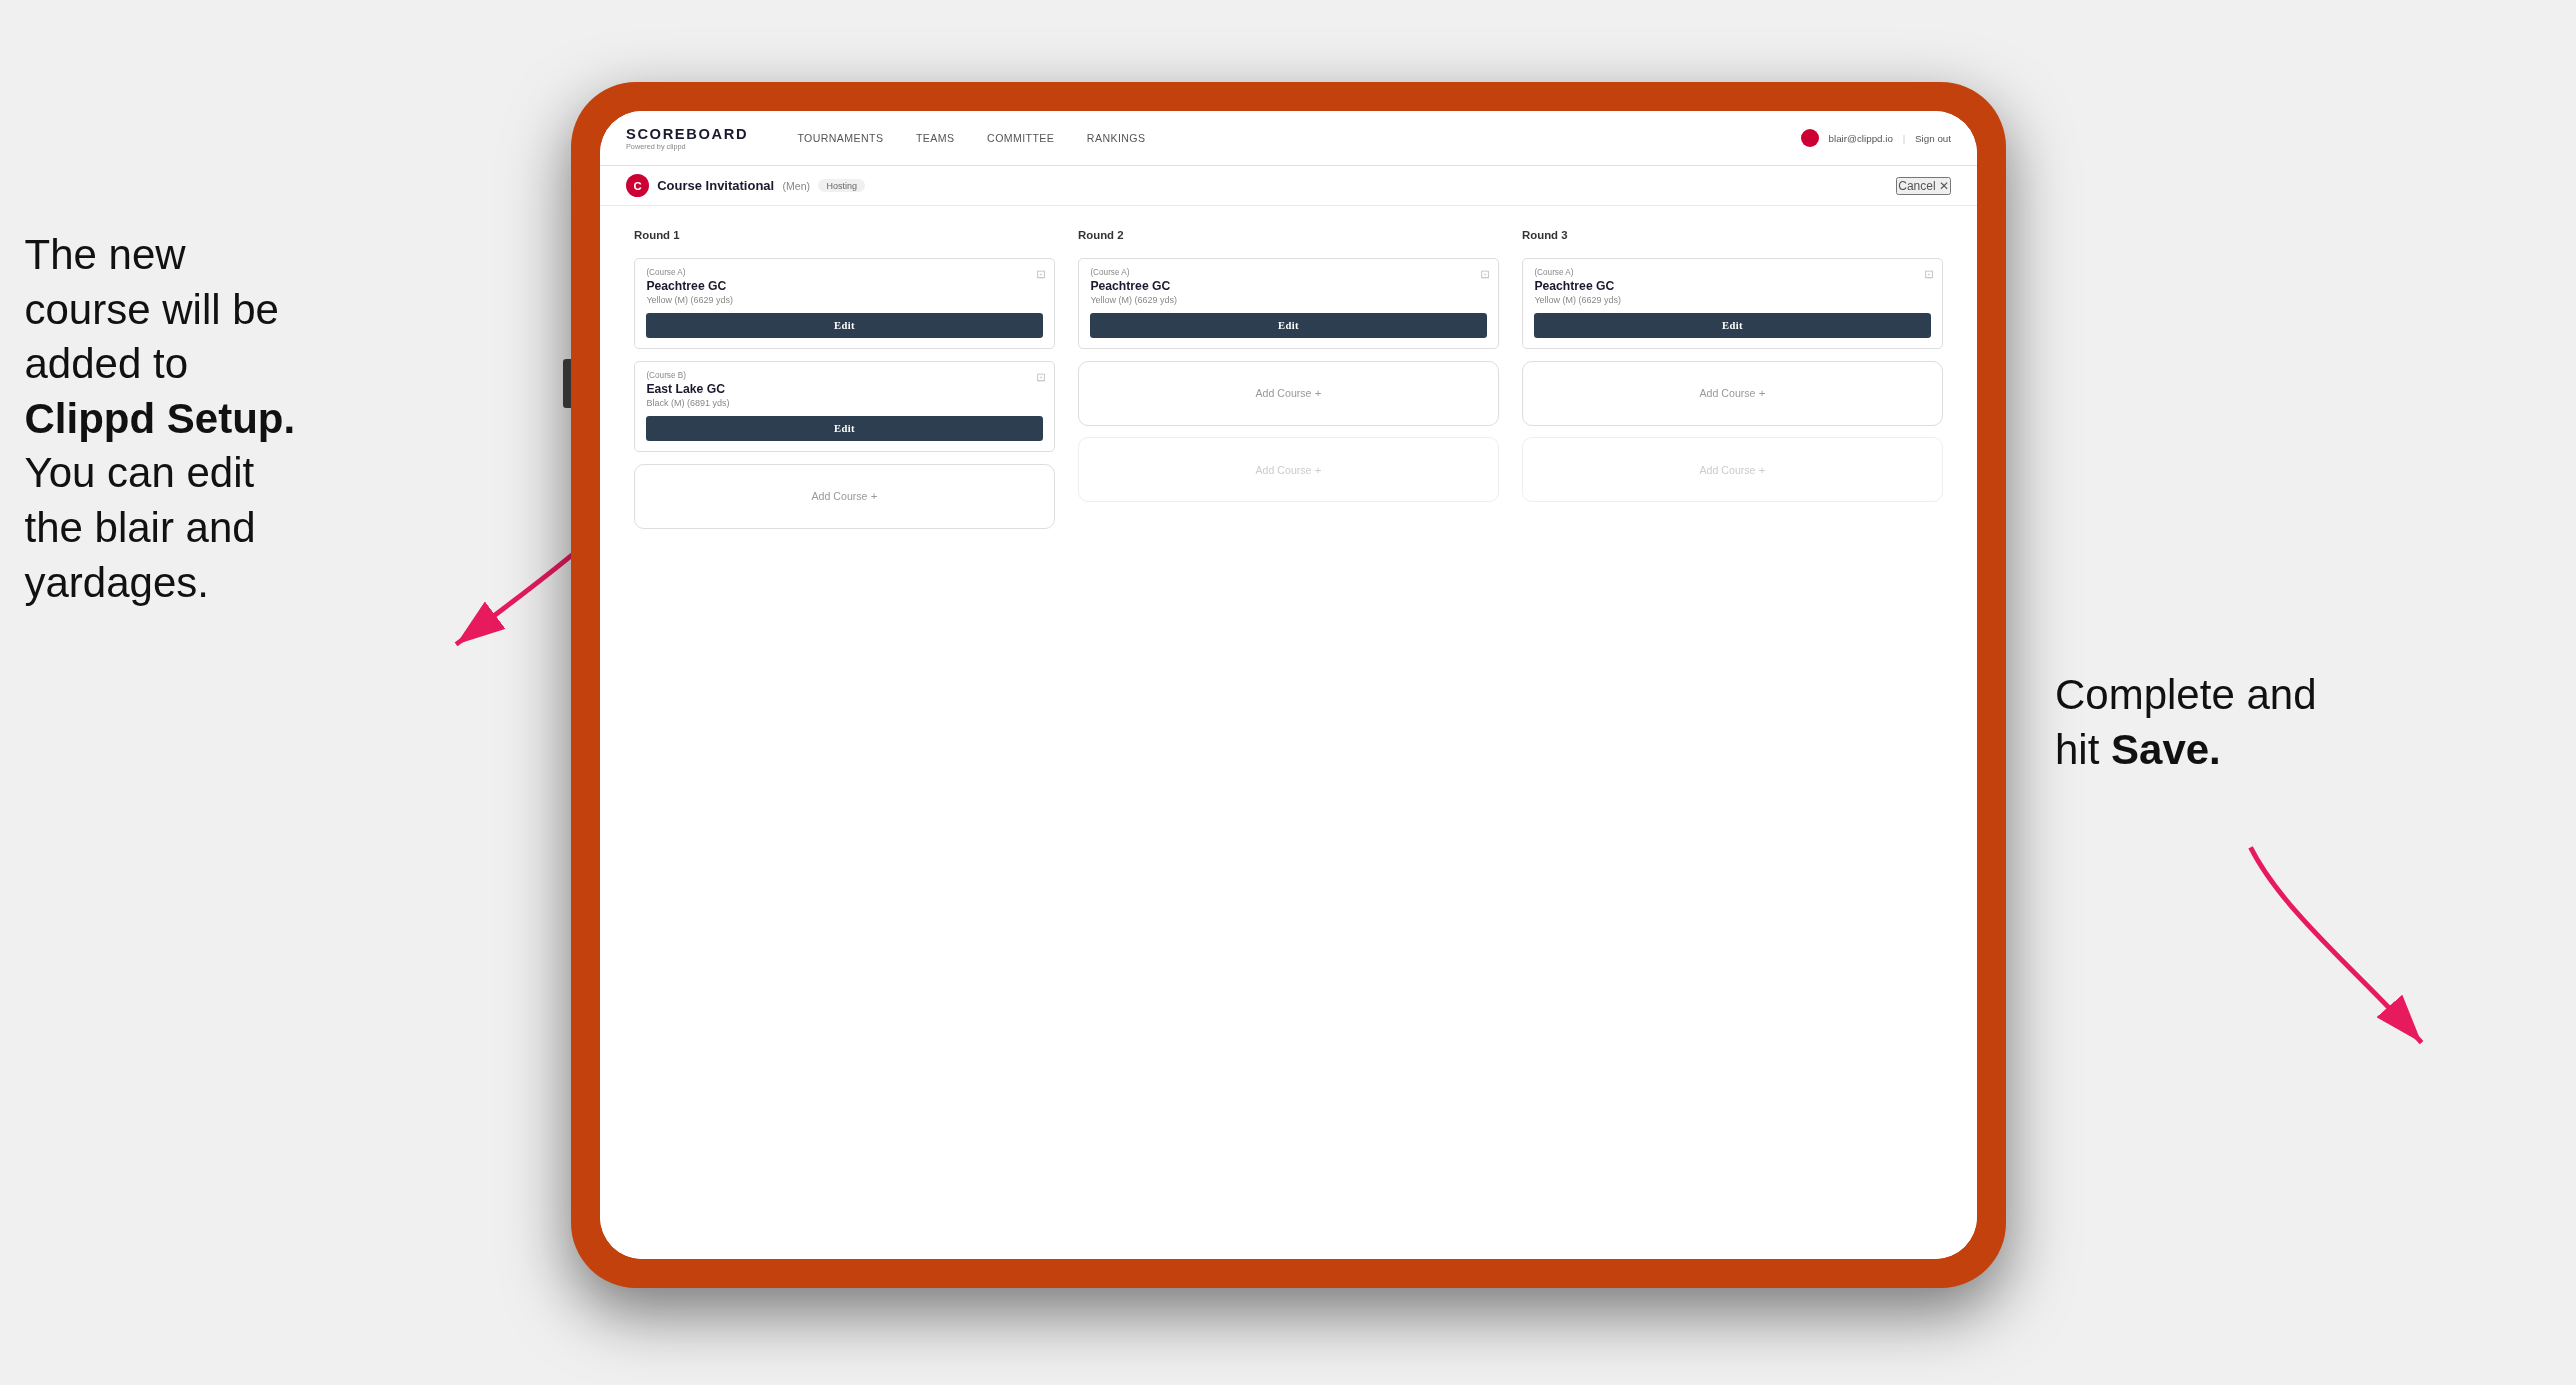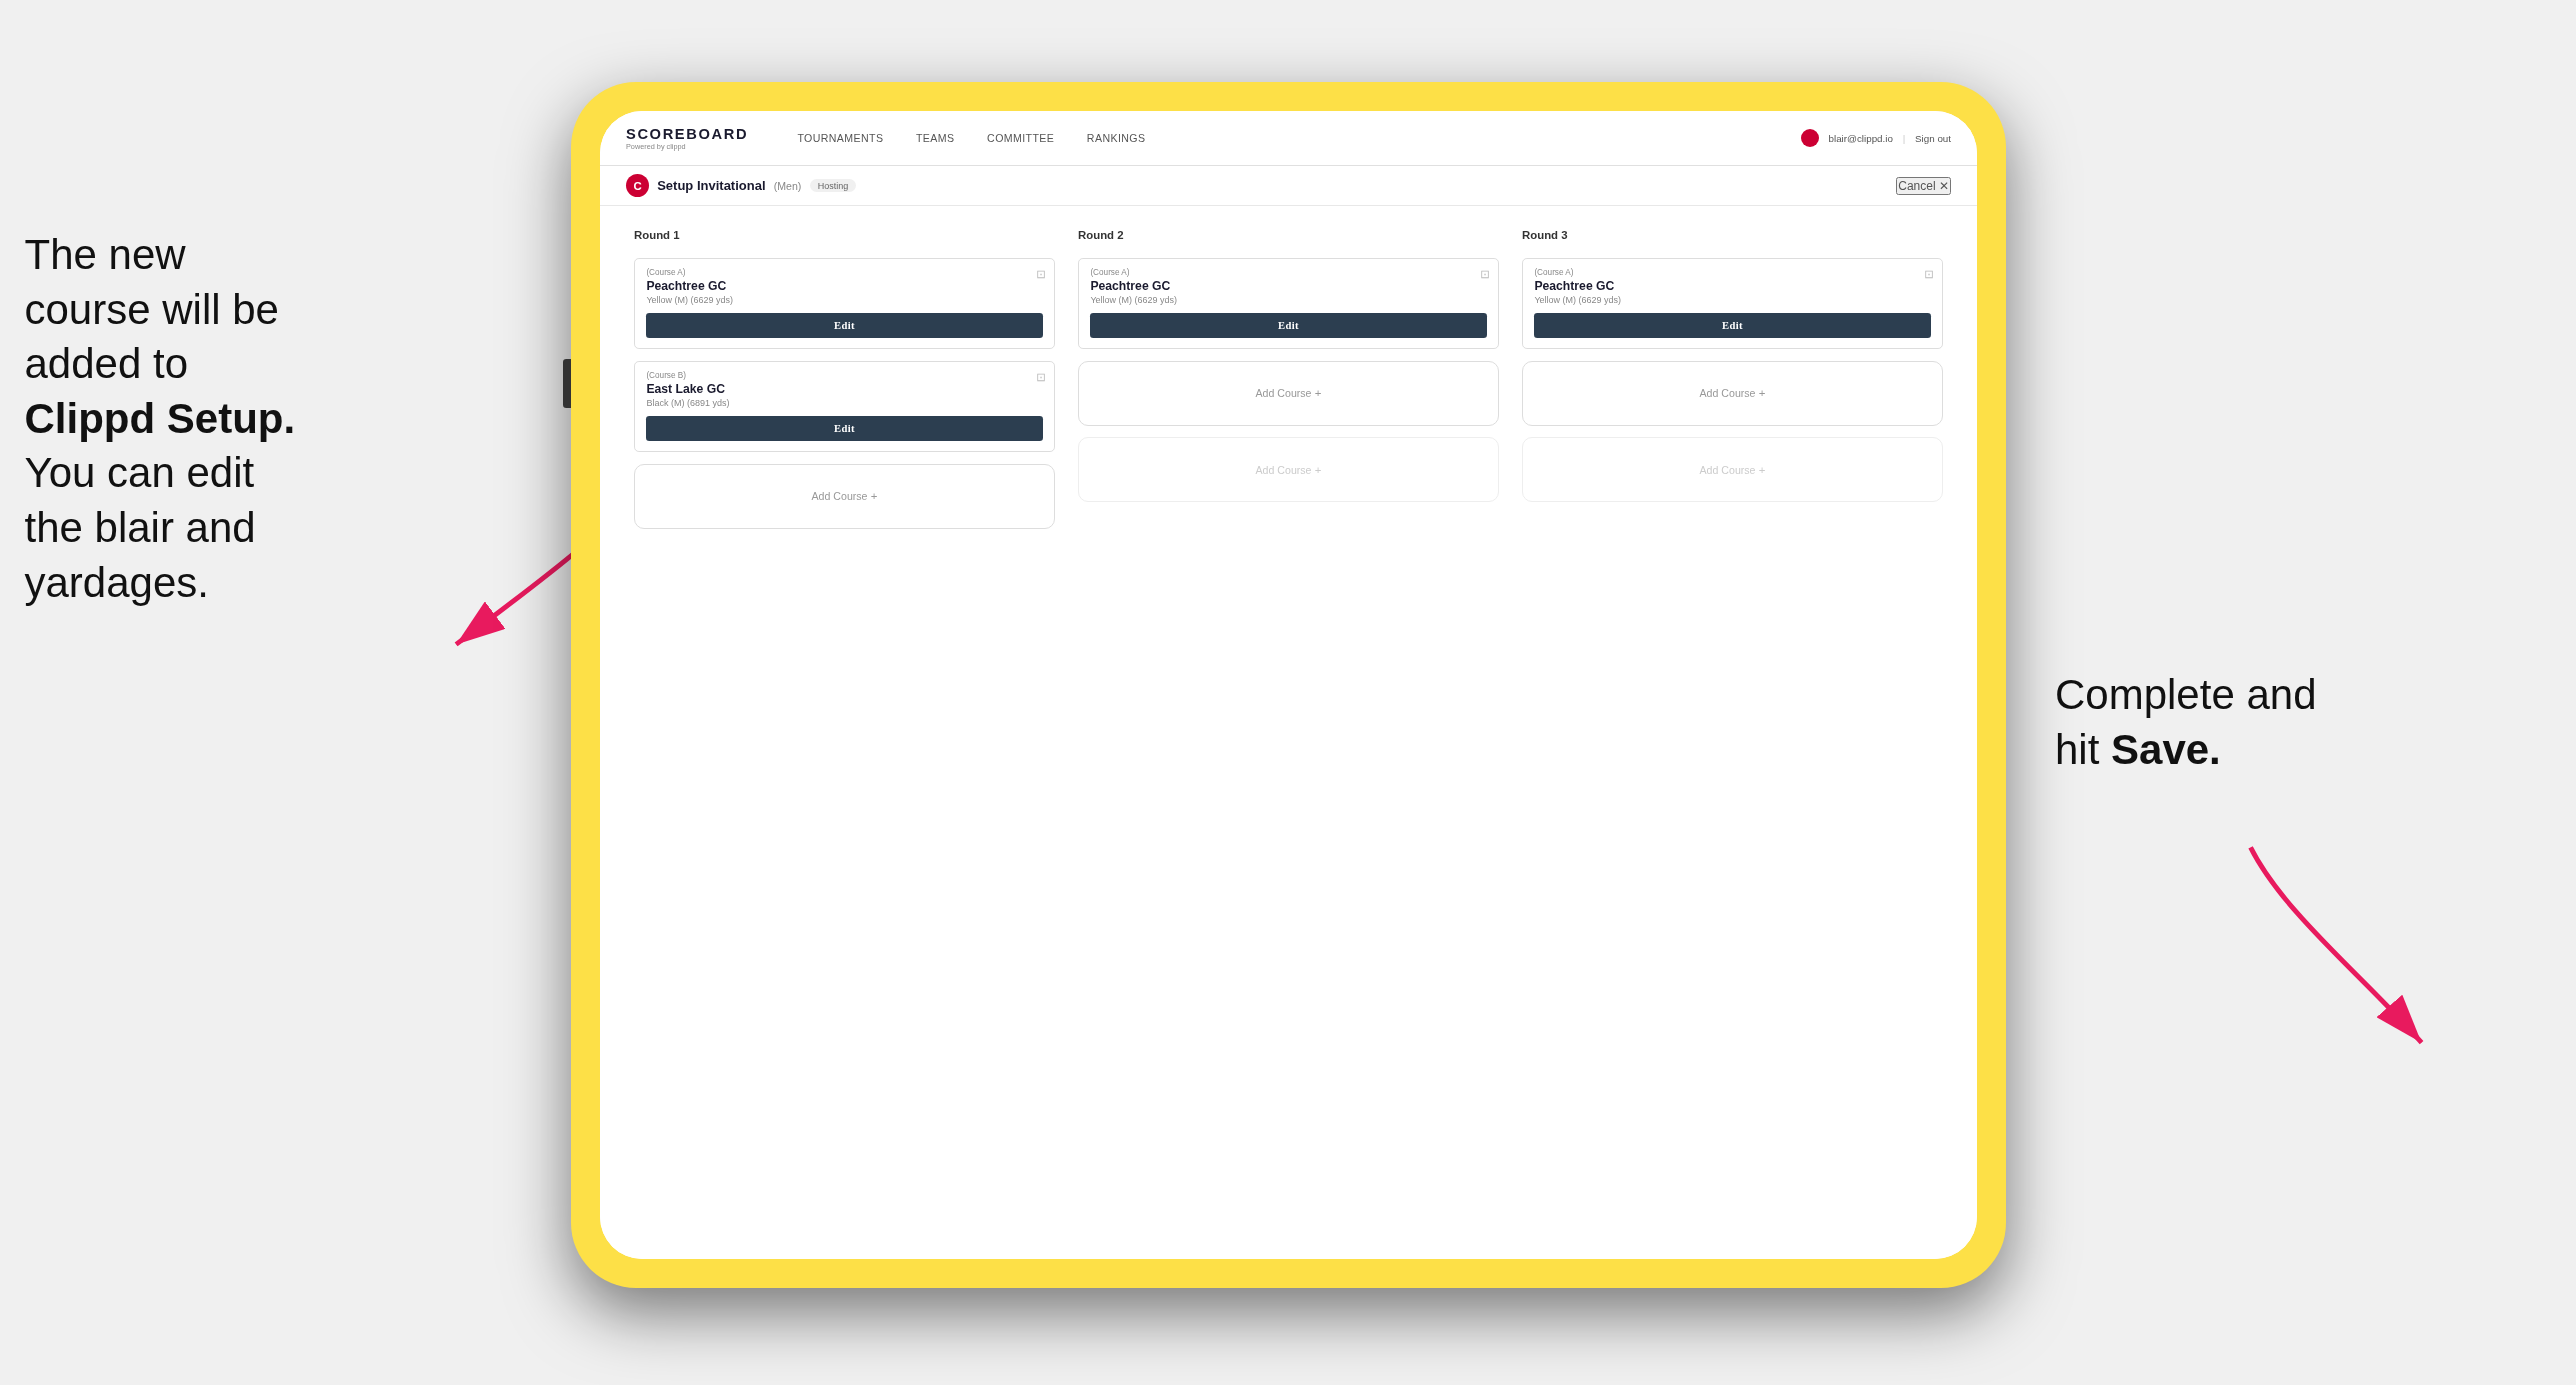--- a/index.html
+++ b/index.html
@@ -37,21 +37,21 @@
     }
     .annotation-right strong { font-weight: 800; }
 
     
     .tablet-shell {
       position: absolute;
       left: 571px;
       top: 82px;
       width: 1435px;
       height: 1206px;
-      background: #fde047;
+      background: #c2410c;
       border-radius: 65px;
       box-shadow: 0 24.5px 65px rgba(0,0,0,0.5);
     }
 
     
     .tablet-screen {
       position: absolute;
       left: 29px;
       top: 29px;
       right: 29px;
@@ -401,21 +401,21 @@
           <span style="color:#ccc">|</span>
           <a class="nav-signout">Sign out</a>
         </div>
       </div>
 
       <div class="tournament-bar">
         <div class="tournament-title-row">
           <div class="clippd-logo">
             <span>C</span>
           </div>
-          <span class="tournament-name">Setup Invitational</span>
+          <span class="tournament-name">Course Invitational</span>
           <span class="tournament-gender">(Men)</span>
           <span class="hosting-badge">Hosting</span>
         </div>
         <button class="cancel-btn">
           <span>Cancel ✕</span>
         </button>
       </div>
 
 
       <div class="main-content">

